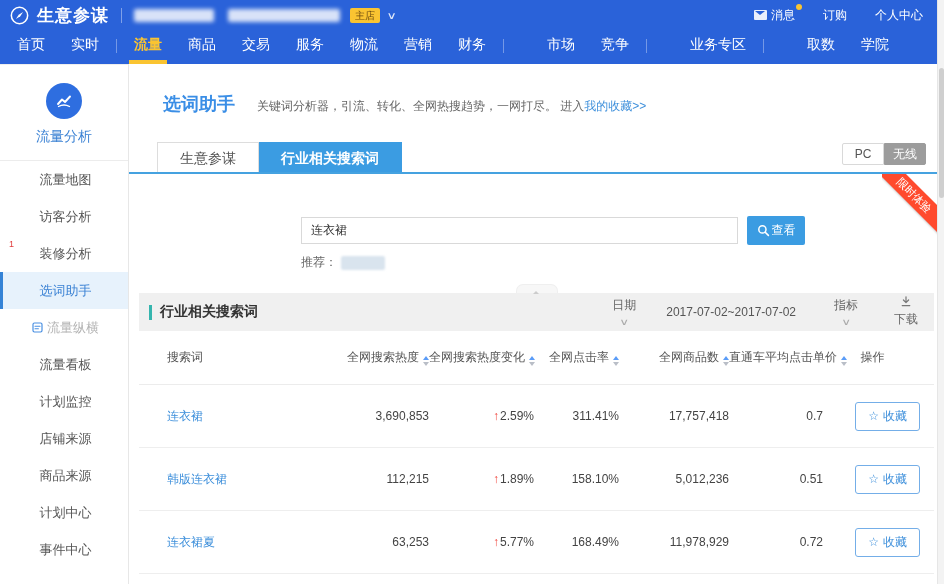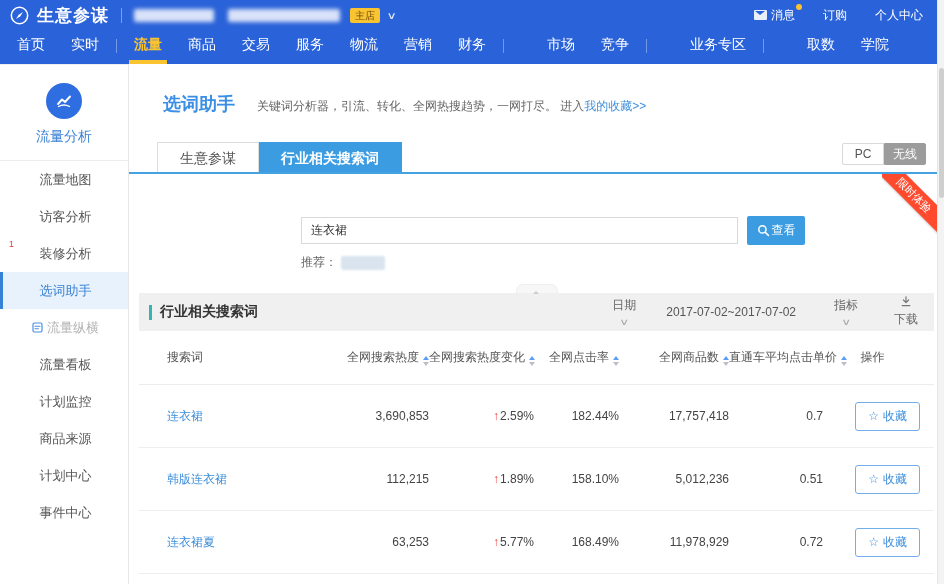--- a/index.html
+++ b/index.html
@@ -179,20 +179,21 @@
     </div>
     <div class="side-item selected">选词助手</div>
     <div class="side-item disabled">
       <svg class="doc-ico" width="11" height="11" viewBox="0 0 11 11">
         <rect x="1" y="1" width="9" height="9" rx="1.4" fill="none" stroke="#4a90e2" stroke-width="1.2"></rect>
         <path d="M3 4.2 h5 M3 6.8 h3.4" stroke="#4a90e2" stroke-width="1.1" stroke-linecap="round"></path>
       </svg><span>流量纵横</span>
     </div>
     <div class="side-item">流量看板</div>
     <div class="side-item">计划监控</div>
+    <div class="side-item">店铺来源</div>
     <div class="side-item">商品来源</div>
     <div class="side-item">计划中心</div>
     <div class="side-item">事件中心</div>
   </aside>
 
   <main class="main">
 
     <div class="title-row">
       <span class="page-title">选词助手</span>
       <span class="page-desc">
@@ -277,21 +278,21 @@
               <i class="s-up"></i>
               <i class="s-dn"></i>
             </span></div>
         <div class="th th-op">操作</div>
       </div>
 
       <div class="tgrid trow">
         <div class="td td-kw">连衣裙</div>
         <div class="td">3,690,853</div>
         <div class="td"><span class="rise">↑</span><span>2.59%</span></div>
-        <div class="td">182.44%</div>
+        <div class="td">311.41%</div>
         <div class="td">17,757,418</div>
         <div class="td td-cpc">0.7</div>
         <div class="td-op">
           <button class="fav-btn">
               <span class="star">☆</span>
               <span>收藏</span>
             </button>
         </div>
       </div>
 

